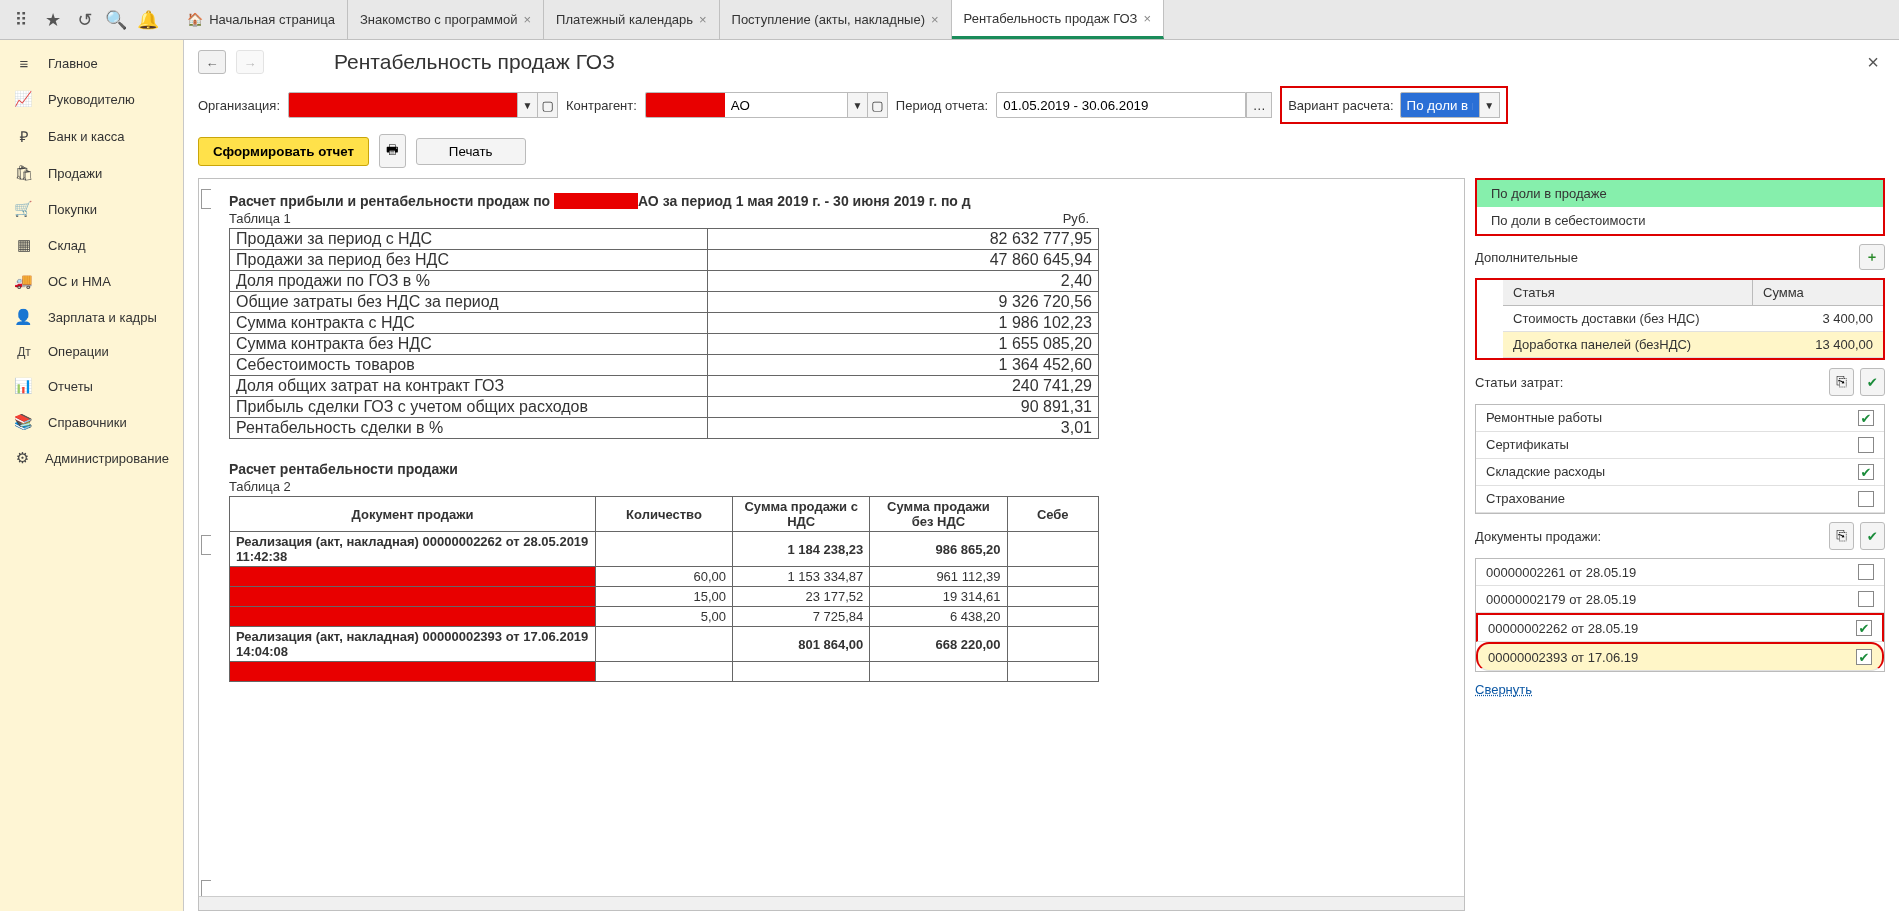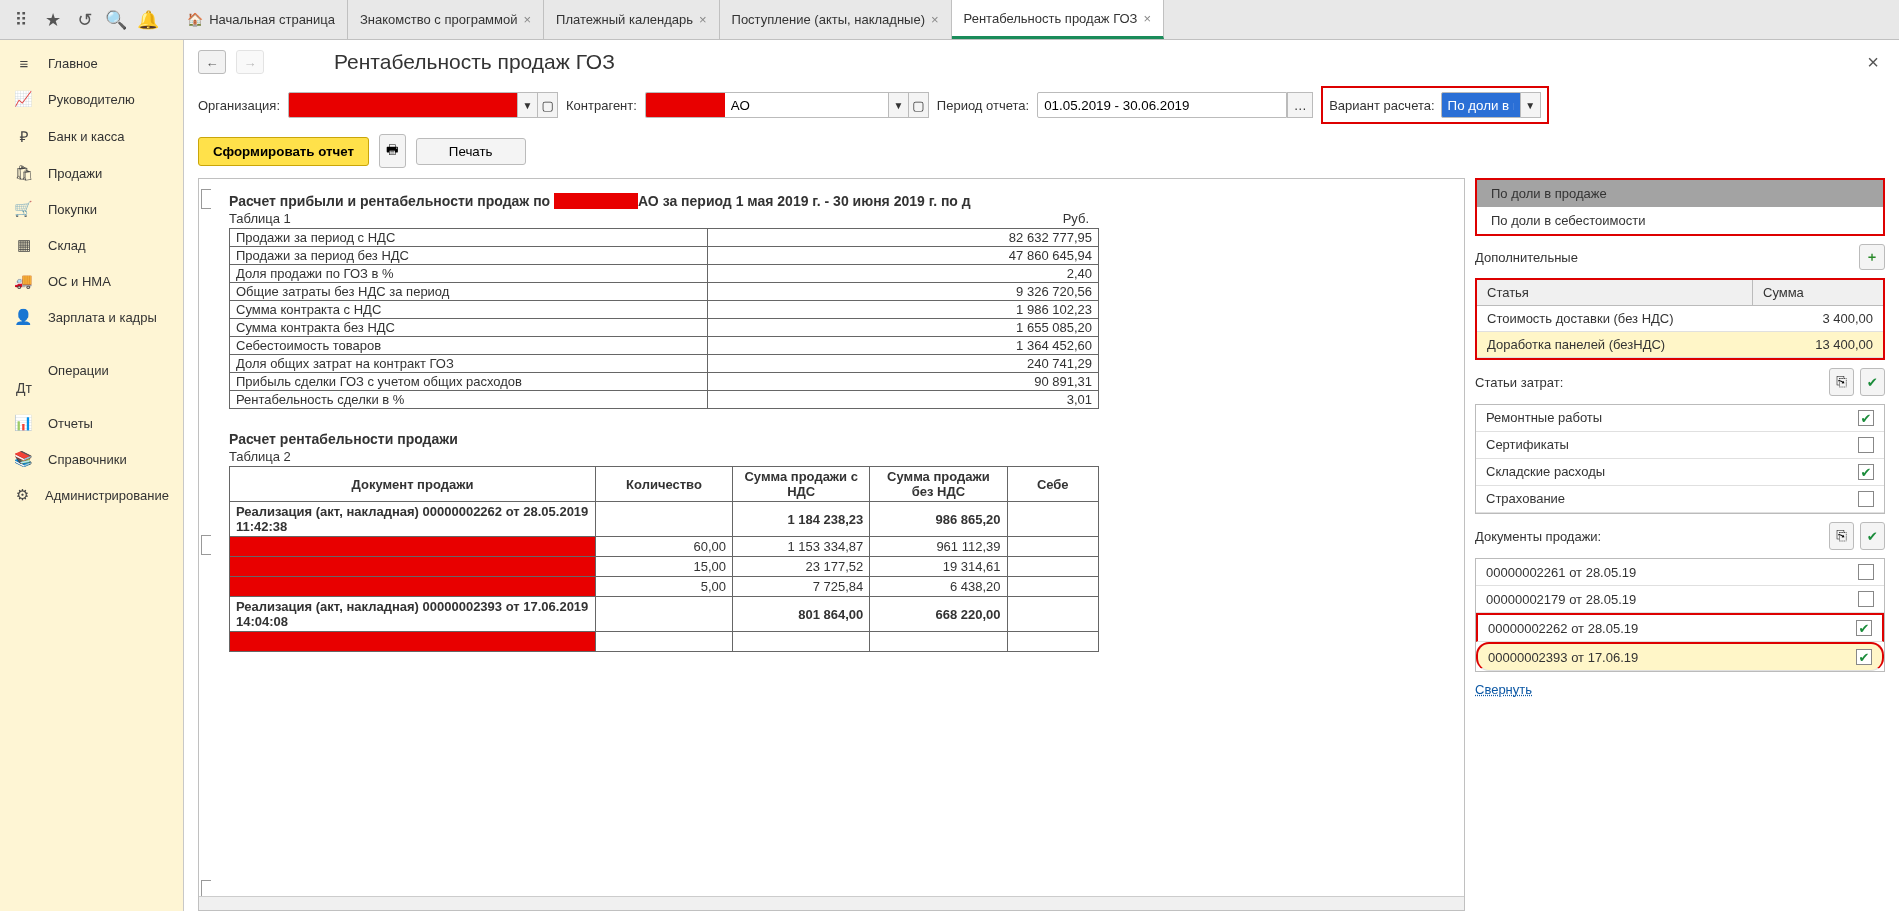--- a/index.html
+++ b/index.html
@@ -49,39 +49,39 @@
 .body-split { display: flex; flex: 1; overflow: hidden; padding: 0 14px 0 14px; gap: 10px; }
 .report-pane { flex: 1; border: 1px solid #c0c0c0; background: #fff; position: relative; overflow: hidden; }
 .report-scroll { position:absolute; inset:0; overflow:auto; padding: 14px 30px; }
 .ruler { position:absolute; left:2px; top:10px; bottom:10px; width:12px; display:flex; flex-direction:column; justify-content:space-between; }
 .ruler .tick { width:10px; height:20px; border-left:1px solid #999; border-top:1px solid #999; border-bottom:1px solid #999; }
 
 .report-title { font-weight: bold; font-size: 14px; margin-bottom: 2px; }
 .report-title .red { background:#e80000; padding:0 40px; }
 .table-caption { margin-bottom: 2px; }
 .rtable { border-collapse: collapse; width: 100%; max-width: 870px; margin-bottom: 22px; }
-.rtable td, .rtable th { border: 1px solid #666; padding: 1px 6px; font-size: 13px; }
+.rtable td, .rtable th { border: 1px solid #666; padding: 1px 6px; font-size: 16px; }
 .rtable .num { text-align: right; }
 .rub { text-align: right; padding-right: 10px; }
 
 .rtable2 { border-collapse: collapse; width: 100%; max-width: 870px; }
 .rtable2 th, .rtable2 td { border: 1px solid #666; padding: 2px 6px; font-size: 13px; }
 .rtable2 th { font-weight: bold; text-align: center; }
 .rtable2 .docname { font-weight: bold; }
 .rtable2 .num { text-align: right; }
 .rtable2 .redcell { background:#e80000; }
 
 
 .right-panel { width: 410px; display:flex; flex-direction:column; gap:6px; overflow:hidden; }
 .dropdown-popup { border: 2px solid #d00; }
 .dropdown-popup .dd-item { padding: 6px 14px; cursor:pointer; }
-.dropdown-popup .dd-item.sel { background: #a3a3a3; }
+.dropdown-popup .dd-item.sel { background: #86efac; }
 .panel-section-label { padding: 2px 0; }
 .plus-btn { width:26px; height:26px; border:1px solid #bbb; border-radius:3px; background:#f4f4f4; display:flex; align-items:center; justify-content:center; cursor:pointer; margin-left:auto; color:#2a8a2a; font-weight:bold; }
-.grid { border: 1px solid #bbb; }
+.grid { border: 1px solid #bbb; padding-left: 26px; }
 .grid.highlighted { border: 2px solid #d00; }
 .grid-header { display:flex; background:#f0f0f0; border-bottom:1px solid #bbb; }
 .grid-header .gh { padding: 5px 10px; border-right:1px solid #bbb; }
 .grid-header .gh:last-child { border-right:none; text-align:left; }
 .grid-row { display:flex; border-bottom:1px solid #e0e0e0; }
 .grid-row .gc { padding: 5px 10px; }
 .grid-row.sel { background: #fff6c8; }
 .grid-row .gc.amt { margin-left:auto; text-align:right; }
 
 .cost-list { border:1px solid #bbb; }
@@ -165,21 +165,21 @@
       </div>
     <div class="sidebar-item">
         <span class="sicon">🚚</span>
         <span>ОС и НМА</span>
       </div>
     <div class="sidebar-item">
         <span class="sicon">👤</span>
         <span>Зарплата и кадры</span>
       </div>
     <div class="sidebar-item">
-        <span class="sicon" style="font-size:14px;margin-top:36px;">Дт</span>
+        <span class="sicon" style="font-size:12px;">Дт</span>
         <span>Операции</span>
       </div>
     <div class="sidebar-item">
         <span class="sicon">📊</span>
         <span>Отчеты</span>
       </div>
     <div class="sidebar-item">
         <span class="sicon">📚</span>
         <span>Справочники</span>
       </div>
@@ -200,21 +200,21 @@
     <div class="filter-row">
       <span class="filter-label">Организация:</span>
       <div class="field">
         <input class="redbox" style="width: 230px;" value="">
         <div class="drop">▼</div>
         <div class="popout">▢</div>
       </div>
       <span class="filter-label">Контрагент:</span>
       <div class="field">
         <input class="redbox" style="width: 80px; border-right: none;">
-        <input style="width: 164px; border-left: none; border-radius: 0px;" value="АО">
+        <input style="width: 123px; border-left: none; border-radius: 0px;" value="АО">
         <div class="drop">▼</div>
         <div class="popout">▢</div>
       </div>
       <span class="filter-label">Период отчета:</span>
       <div class="field">
         <input style="width: 250px;" value="01.05.2019 - 30.06.2019">
         <div class="dots">…</div>
       </div>
       <div class="variant-wrap">
         <span class="filter-label">Вариант расчета:</span>

